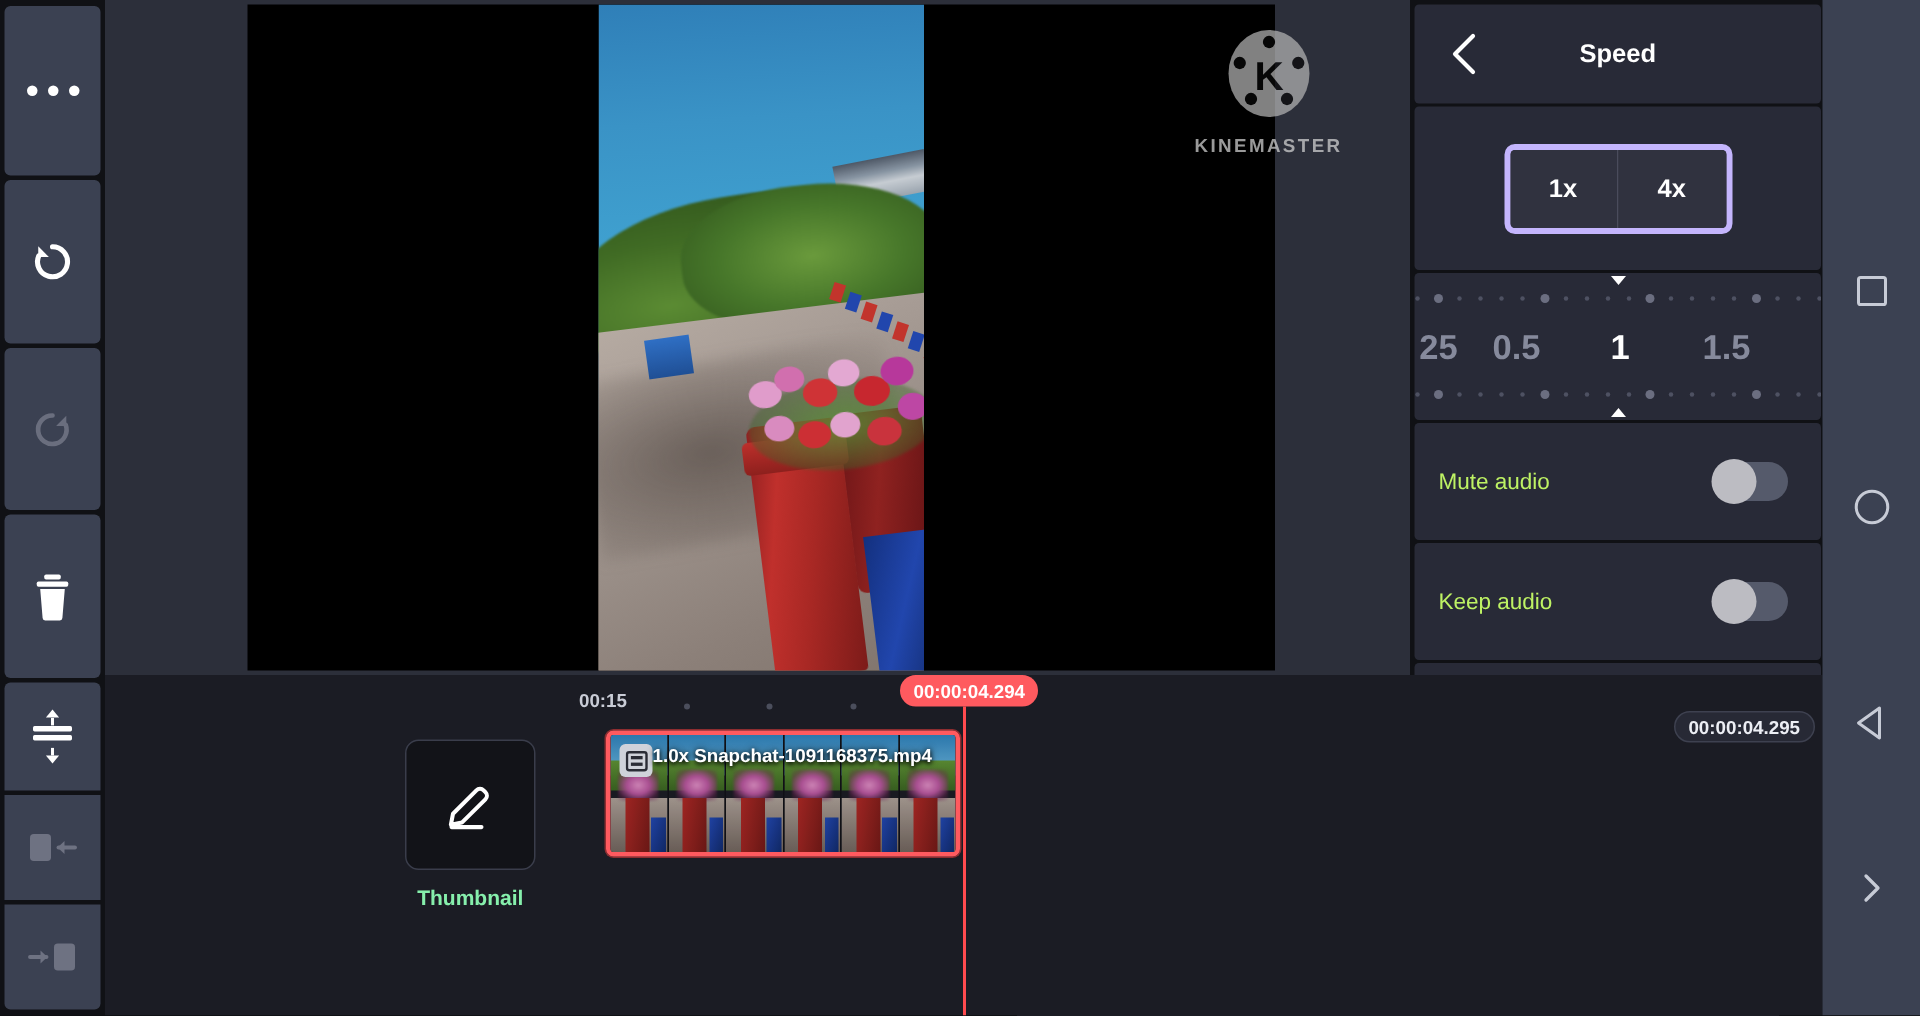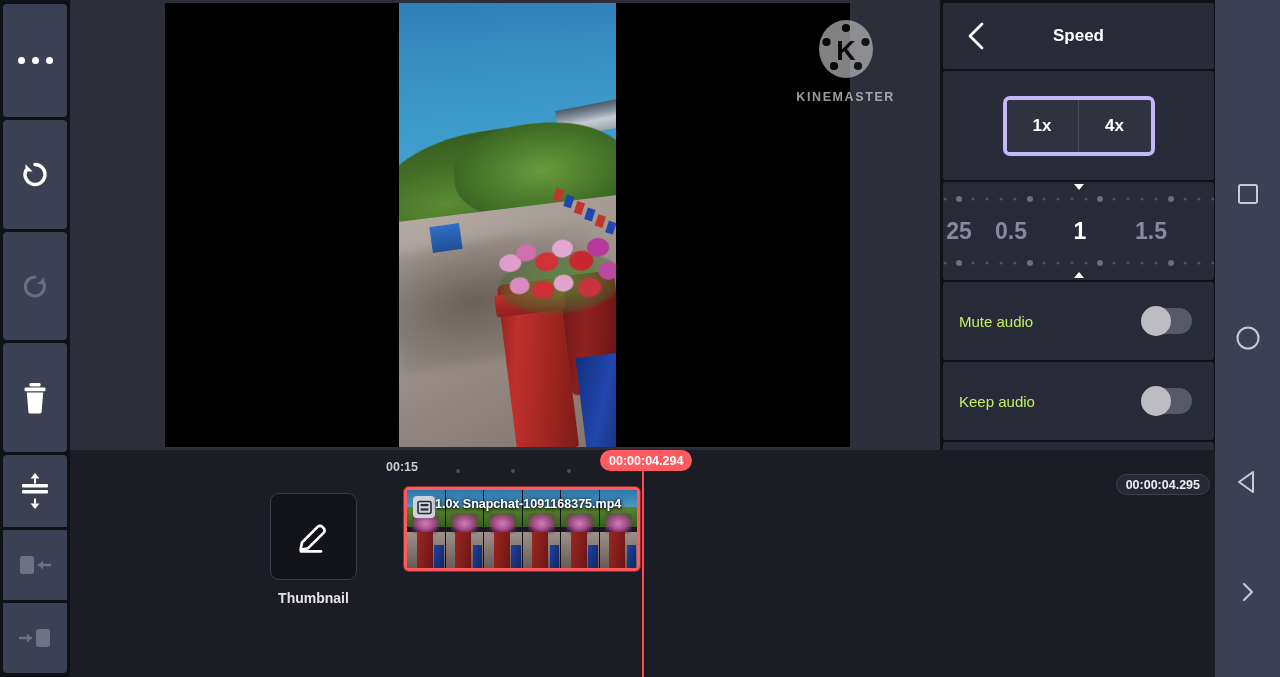--- a/index.html
+++ b/index.html
@@ -244,21 +244,21 @@
 
   #thumbnail-btn {
     position: absolute; left: 200px; top: 43px;
     display: flex; flex-direction: column; align-items: center; gap: 10px;
   }
   #thumbnail-box {
     width: 87px; height: 87px; background: #121318;
     border: 1px solid #3a3d4b; border-radius: 9px;
     display: flex; align-items: center; justify-content: center;
   }
-  #thumbnail-label { color: #e5e5e5; font-size: 14px; font-weight: 700; }
+  #thumbnail-label { color: #86efac; font-size: 14px; font-weight: 700; }
 
   #clip {
     position: absolute; left: 334px; top: 37px; width: 236px; height: 84px;
     border: 3px solid #ff5a5f; border-radius: 5px;
     box-shadow: 0 0 0 1px #8e2d30;
     overflow: hidden; z-index: 4;
   }
   #clip-strip { position: absolute; inset: 0; display: flex; }
   .frame { flex: 1 1 0; position: relative; overflow: hidden; border-right: 1px solid rgba(0,0,0,.35); }
   .frame:last-child { border-right: none; }

